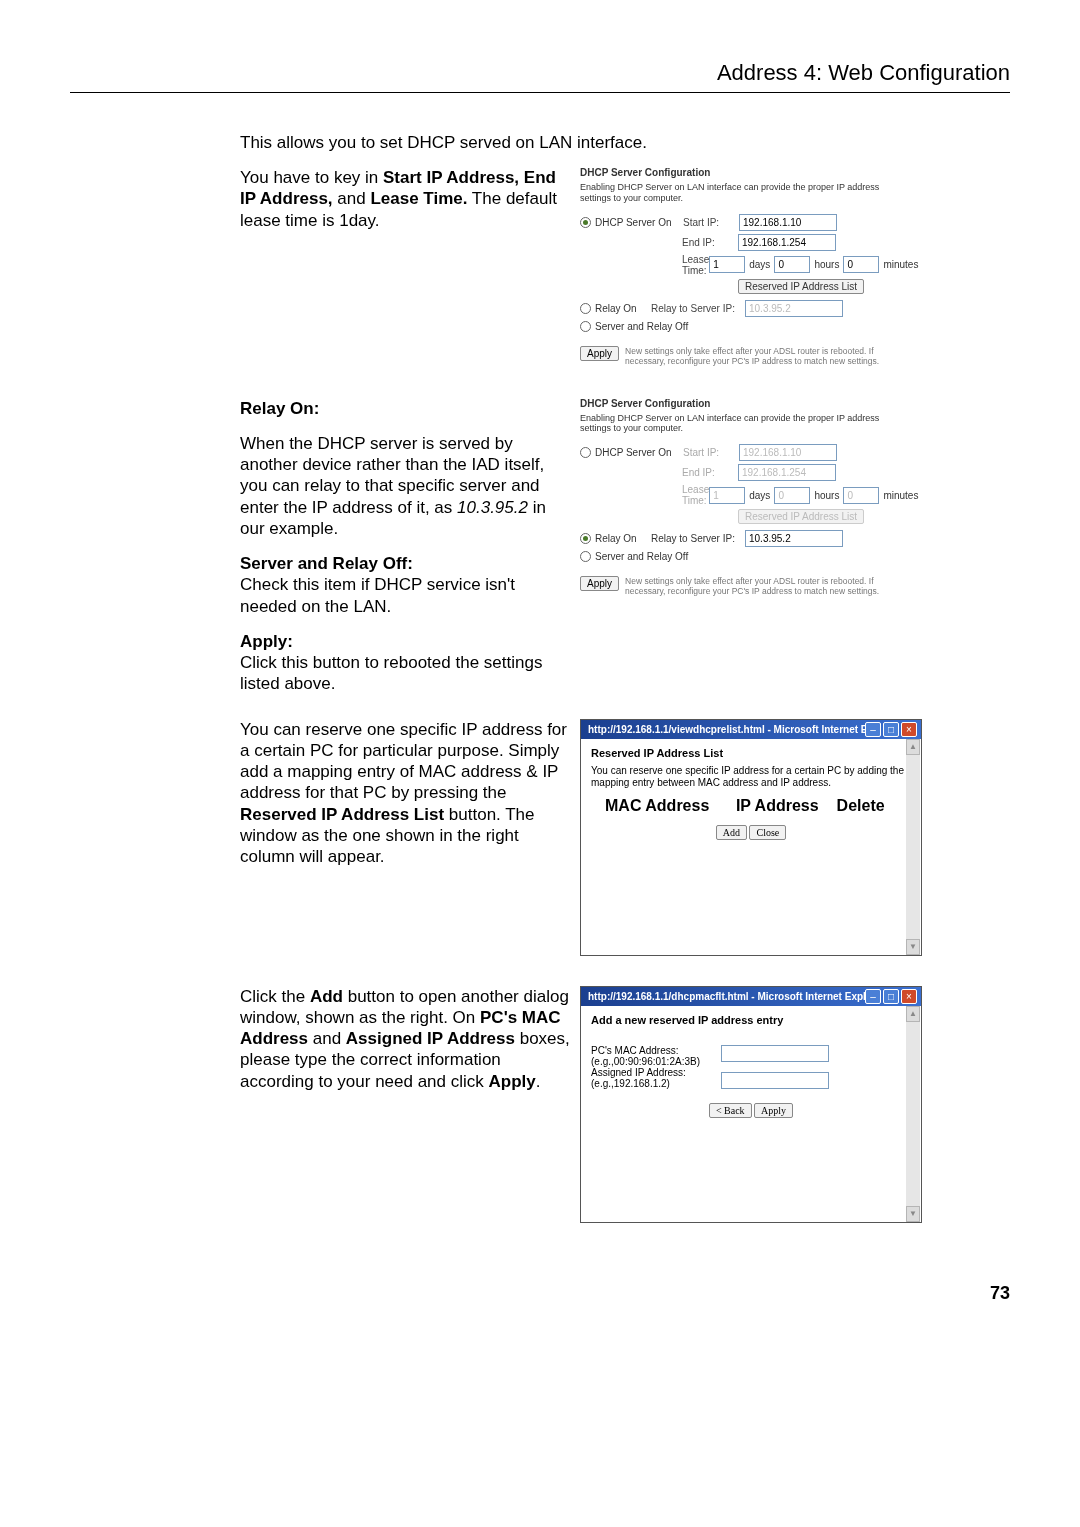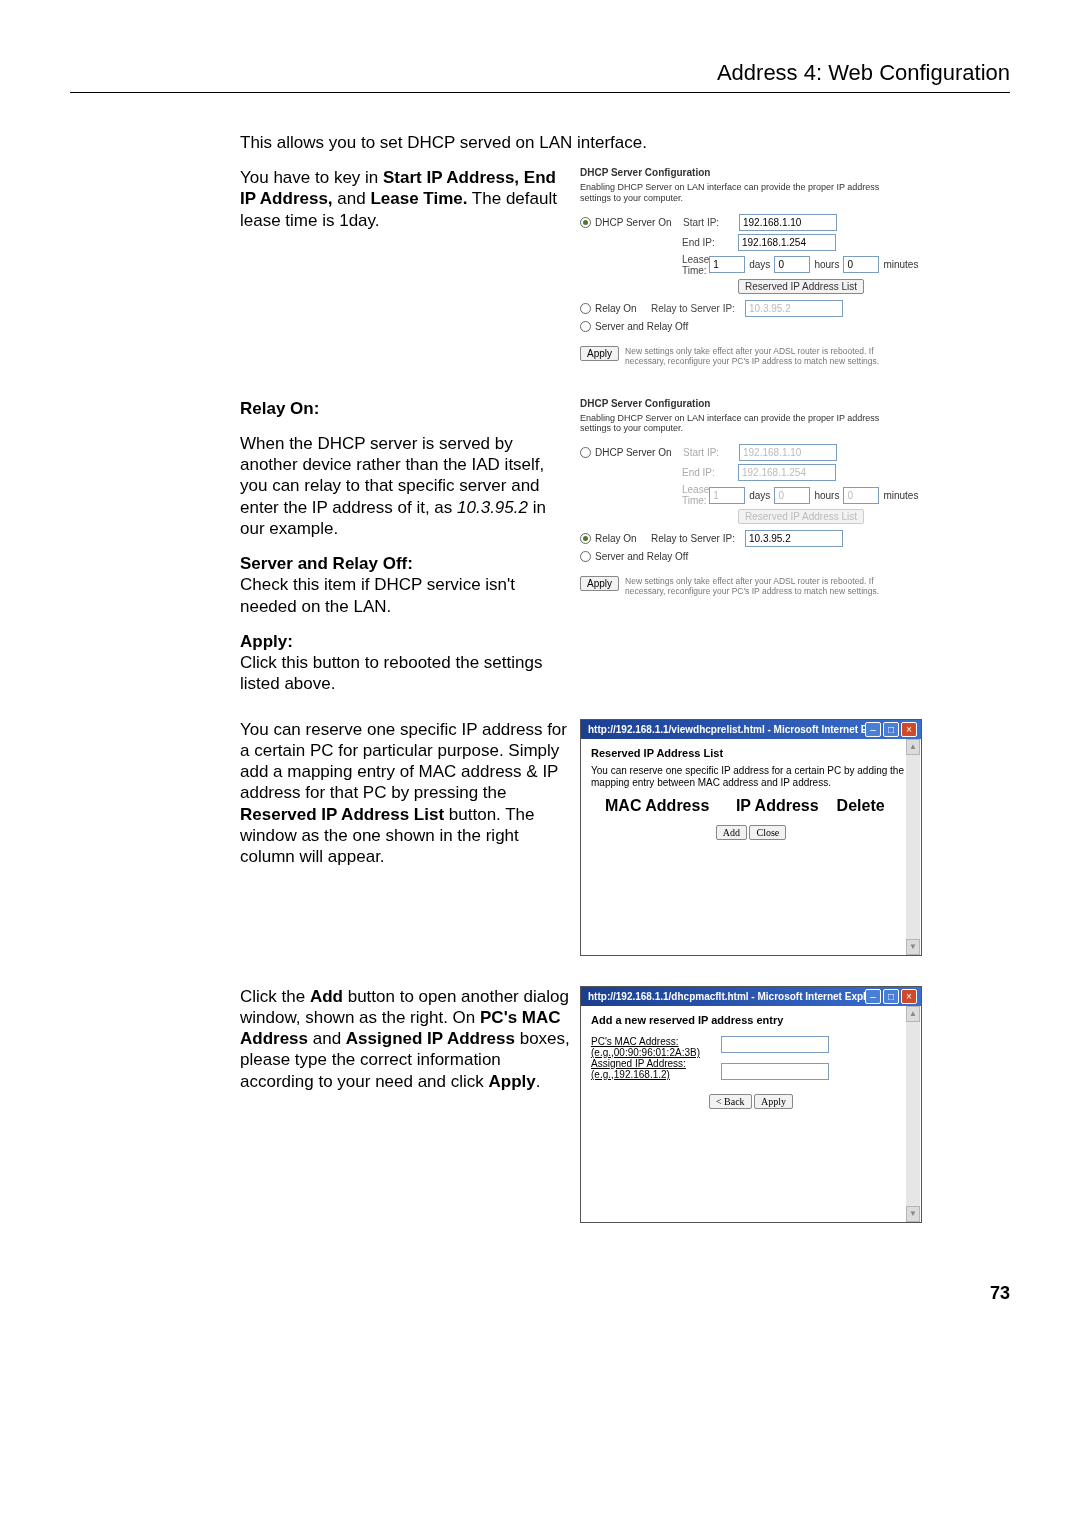--- a/index.html
+++ b/index.html
@@ -350,21 +350,21 @@
             <span class="text">http://192.168.1.1/dhcpmacflt.html - Microsoft Internet Explorer</span>
           </div>
           <div class="win-btns">
             <span>–</span>
             <span>□</span>
             <span class="close">×</span>
           </div>
         </div>
         <div class="popup-body tall">
           <div class="popup-heading">Add a new reserved IP address entry</div>
-          <div style="display:flex;align-items:flex-start;margin-top:4px;text-decoration:underline;">
+          <div style="display:flex;align-items:flex-start;margin-top:13px;">
             <div style="width:130px;">
               <div>PC's MAC Address:</div>
               <div>(e.g.,00:90:96:01:2A:3B)</div>
               <div>Assigned IP Address:</div>
               <div>(e.g.,192.168.1.2)</div>
             </div>
             <div>
               <input class="txt" style="width: 100px; display: block; margin-bottom: 10px;">
               <input class="txt" style="width: 100px; display: block;">
             </div>

